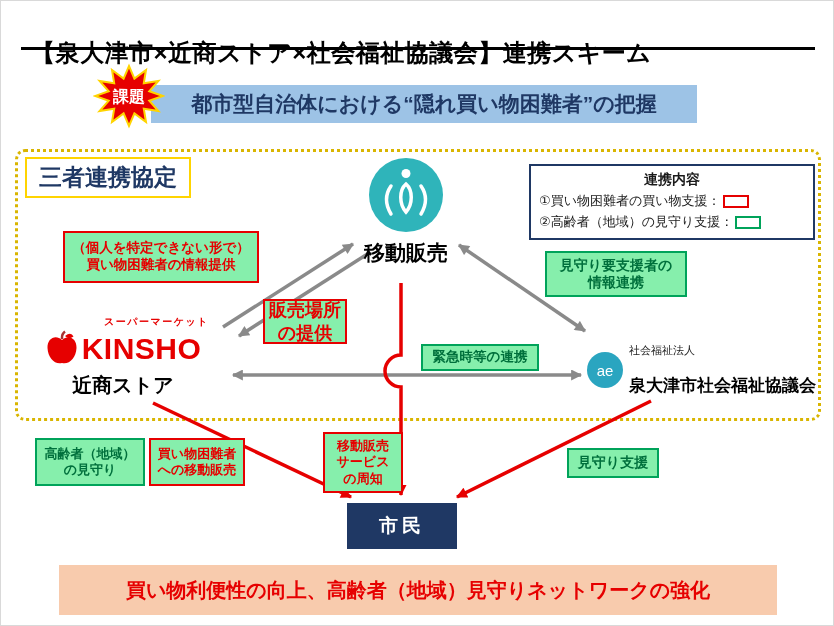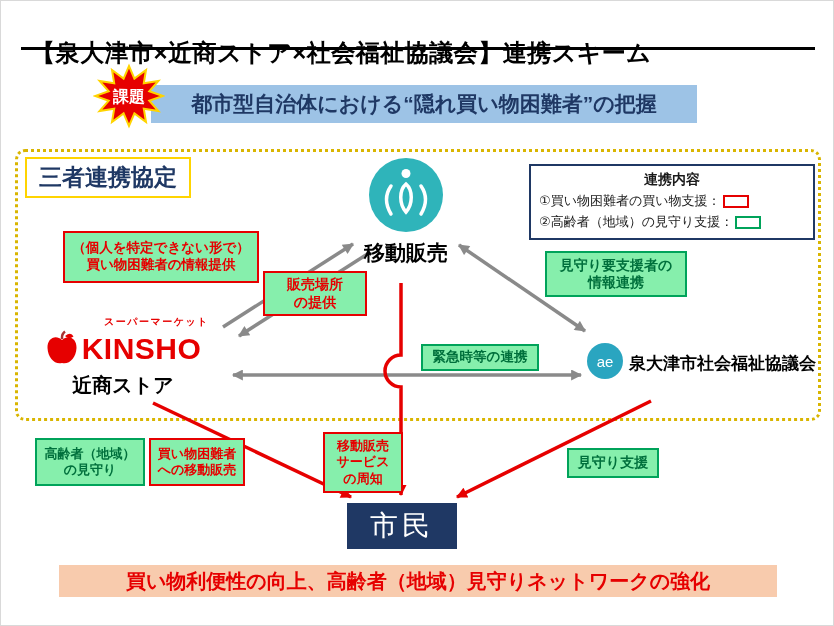--- a/index.html
+++ b/index.html
@@ -20,21 +20,21 @@
     background:#fff; color:var(--navy); font-size:23px; font-weight:bold; z-index:4; }
 
   .arrows { position:absolute; left:0; top:0; z-index:3; pointer-events:none; }
 
   .box { position:absolute; background:#86efac; display:flex; align-items:center; justify-content:center; text-align:center;
     white-space:pre-line; font-weight:bold; z-index:4; line-height:1.25; }
   .box.red   { border:2.5px solid var(--red);   color:var(--red); }
   .box.green { border:2.5px solid var(--green); color:var(--green_dark); }
 
   .info-provide   { left:62px;  top:230px; width:196px; height:52px; font-size:13.5px; }
-  .sales-place    { left:262px; top:270px; width:104px;  height:45px; font-size:14px; }
+  .sales-place    { left:262px; top:298px; width:84px;  height:45px; font-size:18px; }
   .watch-info     { left:544px; top:250px; width:142px; height:46px; font-size:14px; }
   .emergency      { left:420px; top:343px; width:118px; height:27px; font-size:13.5px; }
   .elderly-watch  { left:34px;  top:437px; width:110px; height:48px; font-size:13px; }
   .mobile-sales   { left:148px; top:437px; width:96px;  height:48px; font-size:13px; }
   .mobile-service { left:322px; top:431px; width:80px;  height:61px; font-size:13px; }
   .watch-support  { left:566px; top:447px; width:92px;  height:30px; font-size:14px; }
 
   .city-emblem { position:absolute; left:368px; top:157px; width:74px; height:74px; z-index:4; }
   .city-emblem .bg { fill:var(--teal); }
   .city-name { position:absolute; left:340px; top:238px; width:130px; text-align:center; font-size:21px; font-weight:bold; color:#000; z-index:4; }
@@ -50,26 +50,26 @@
   .kinsho { position:absolute; left:36px; top:314px; width:172px; text-align:center; z-index:4; }
   .kinsho-super { color:var(--red); font-size:10px; font-weight:bold; letter-spacing:1.5px;text-align:right; }
   .kinsho-row { display:flex; align-items:center; justify-content:center; gap:3px; margin-top:1px; }
   .kinsho-logo-text { color:var(--red); font-size:30px; font-weight:bold; letter-spacing:0.5px; line-height:1; }
   .kinsho-name { font-size:20px; font-weight:bold; color:#000; margin-top:4px; }
 
   .council { position:absolute; left:586px; top:342px; z-index:4; display:flex; align-items:center; gap:6px; }
   .council-logo { width:36px; height:36px; border-radius:50%; background:var(--council_blue); color:#fff;
     display:flex; align-items:center; justify-content:center; font-size:15px; font-weight:normal; flex:0 0 auto; }
   .council-corp { font-size:11px; color:#222; }
-  .council-name { font-size:17px; font-weight:bold; color:#000; margin-top:4px; }
+  .council-name { font-size:17px; font-weight:bold; color:#000; margin-top:16px; }
 
   .citizens { position:absolute; left:346px; top:502px; width:110px; height:46px; background:var(--navy); color:#fff;
-    font-size:28px; font-weight:normal; display:flex; align-items:center; justify-content:center; letter-spacing:4px; z-index:4; }
+    font-size:19px; font-weight:bold; display:flex; align-items:center; justify-content:center; letter-spacing:4px; z-index:4; }
 
-  .goal-banner { position:absolute; left:58px; top:564px; width:718px; height:32px; background:var(--banner_pink);
+  .goal-banner { position:absolute; left:58px; top:564px; width:718px; height:50px; background:var(--banner_pink);
     color:var(--red); font-size:20px; font-weight:bold; display:flex; align-items:center; justify-content:center; z-index:4; }
 </style>
 </head>
 <body>
 
 <div class="stage">
 
   <div class="title">【泉大津市×近商ストア×社会福祉協議会】連携スキーム</div>
   <div class="title-underline"></div>
 
@@ -141,20 +141,21 @@
       <span class="kinsho-logo-text">KINSHO</span>
     </div>
     <div class="kinsho-name">近商ストア</div>
   </div>
 
   <div class="council">
     <div class="council-logo">
       <span>ae</span>
     </div>
     <div>
+      <div class="council-corp">社会福祉法人</div>
       <div class="council-name">泉大津市社会福祉協議会</div>
     </div>
   </div>
 
   <div class="box green elderly-watch">高齢者（地域）
 の見守り</div>
   <div class="box red mobile-sales">買い物困難者
 への移動販売</div>
   <div class="box red mobile-service">移動販売
 サービス

